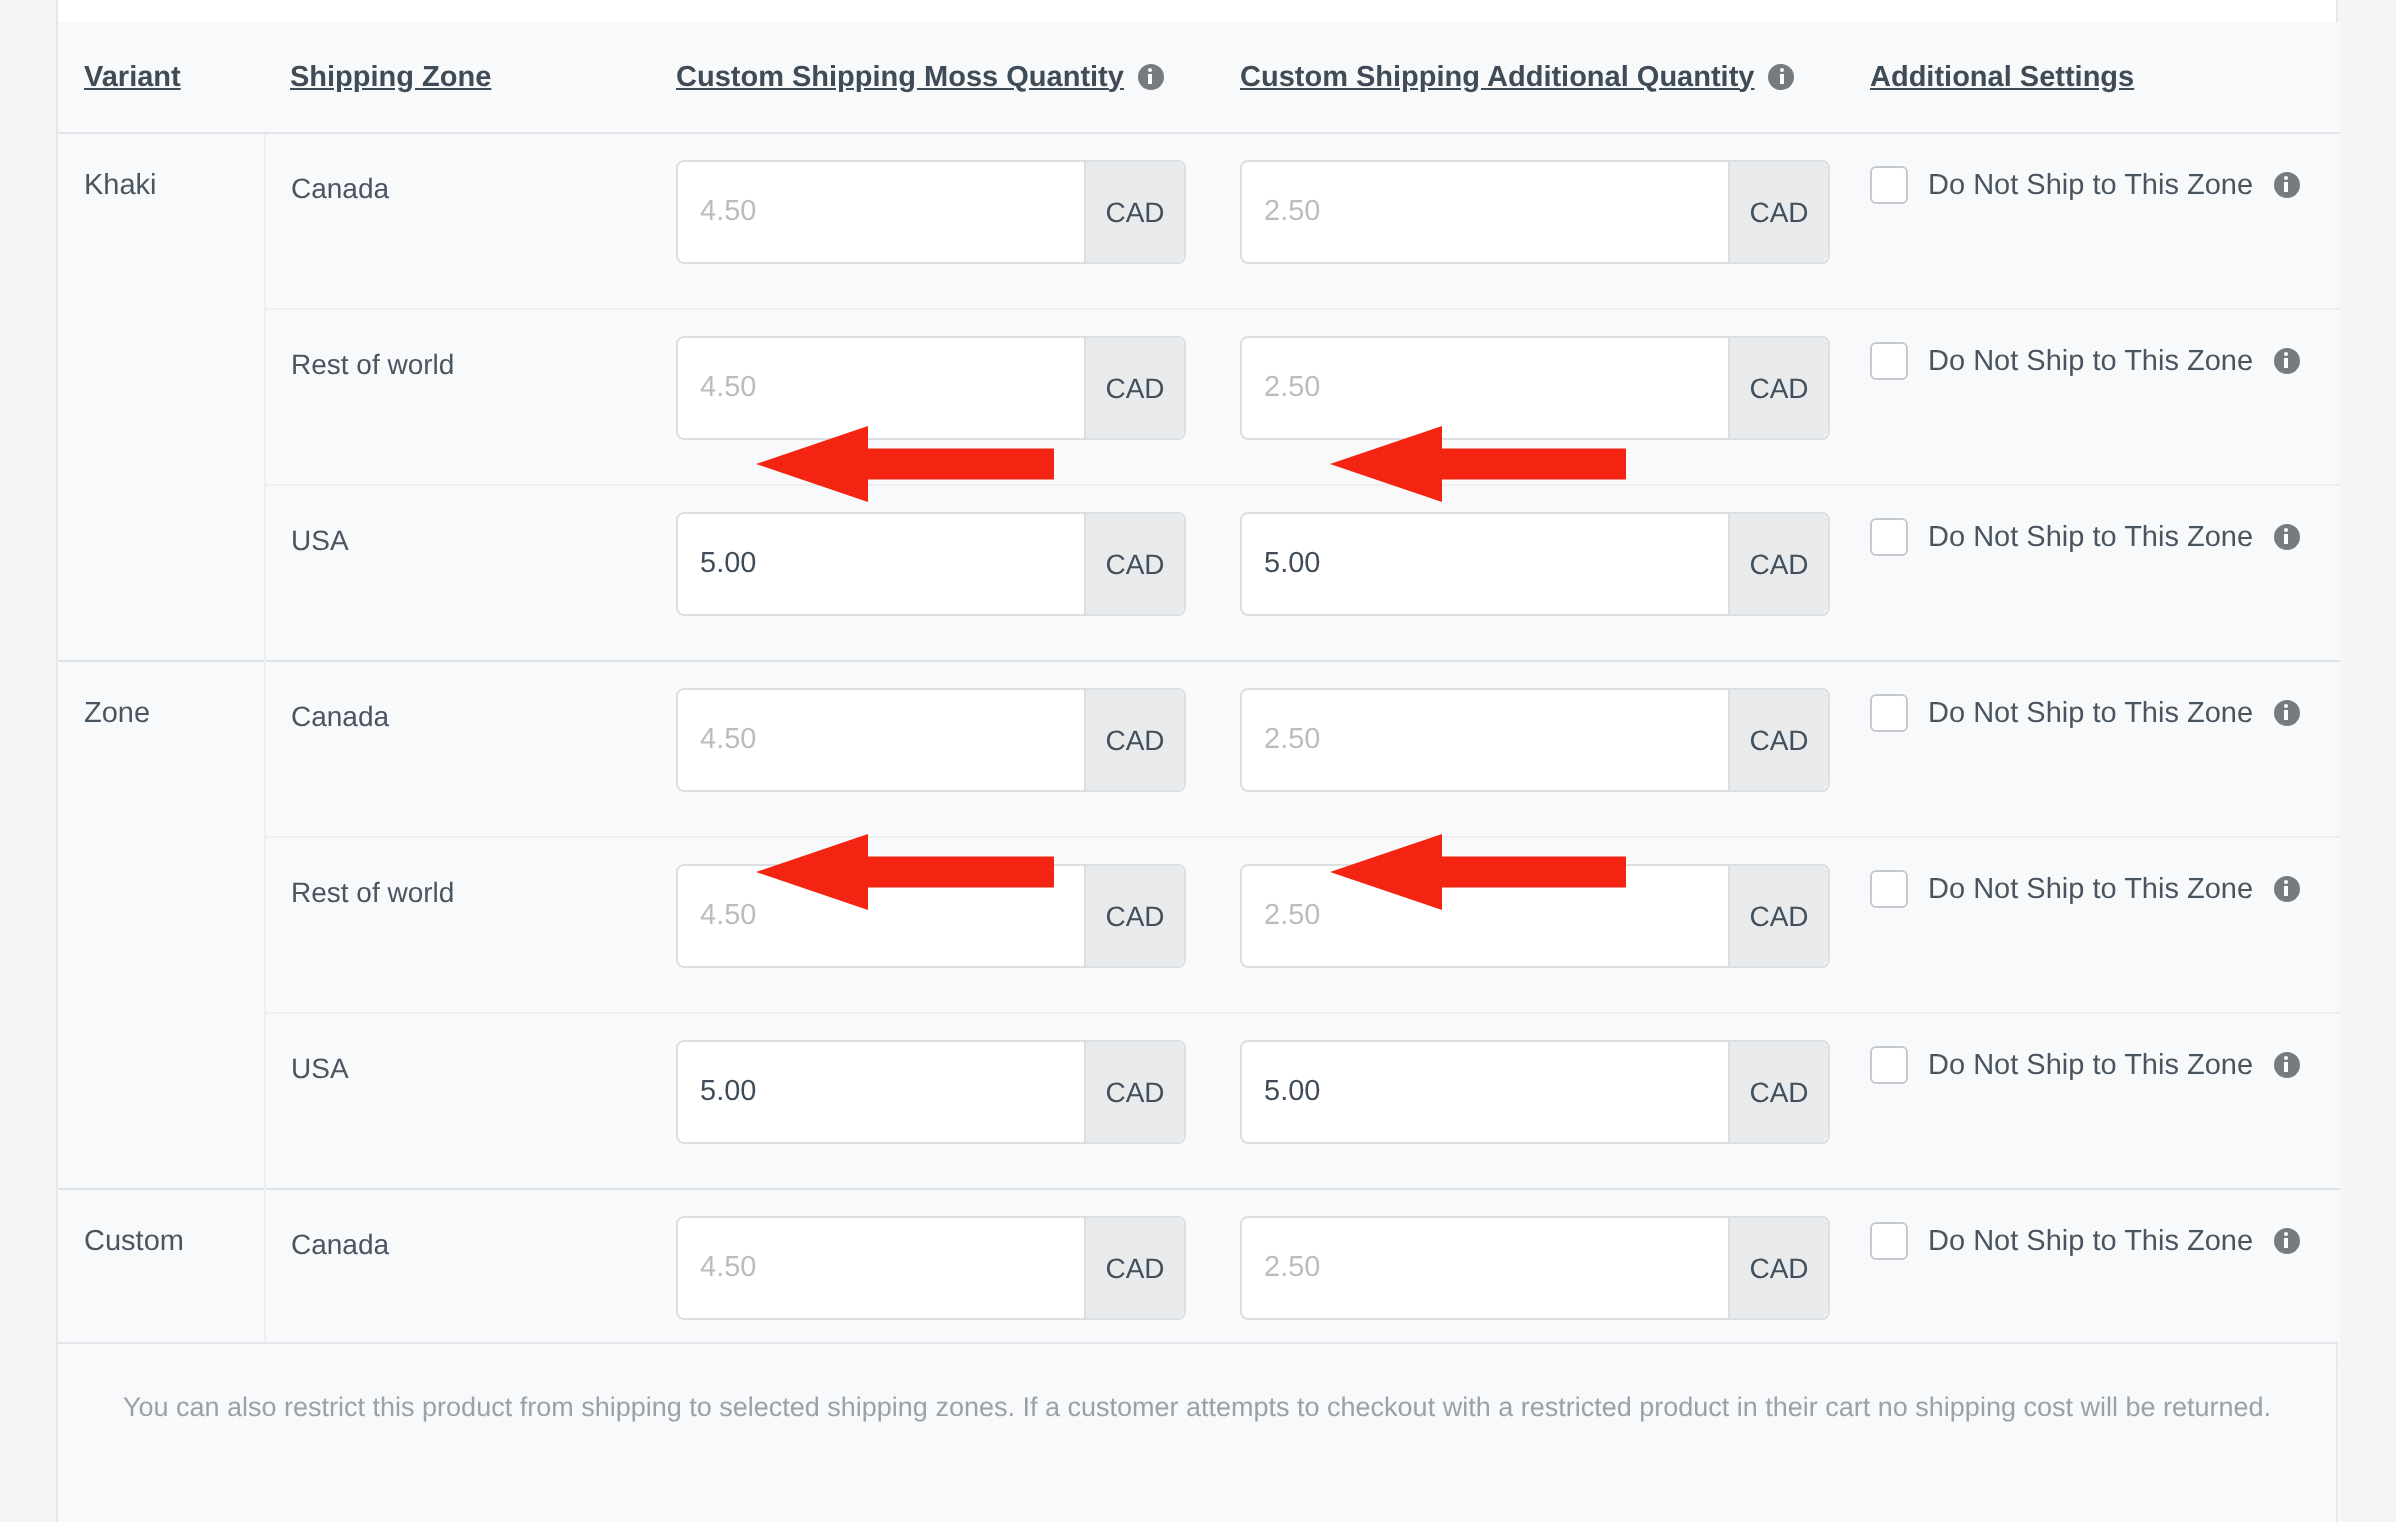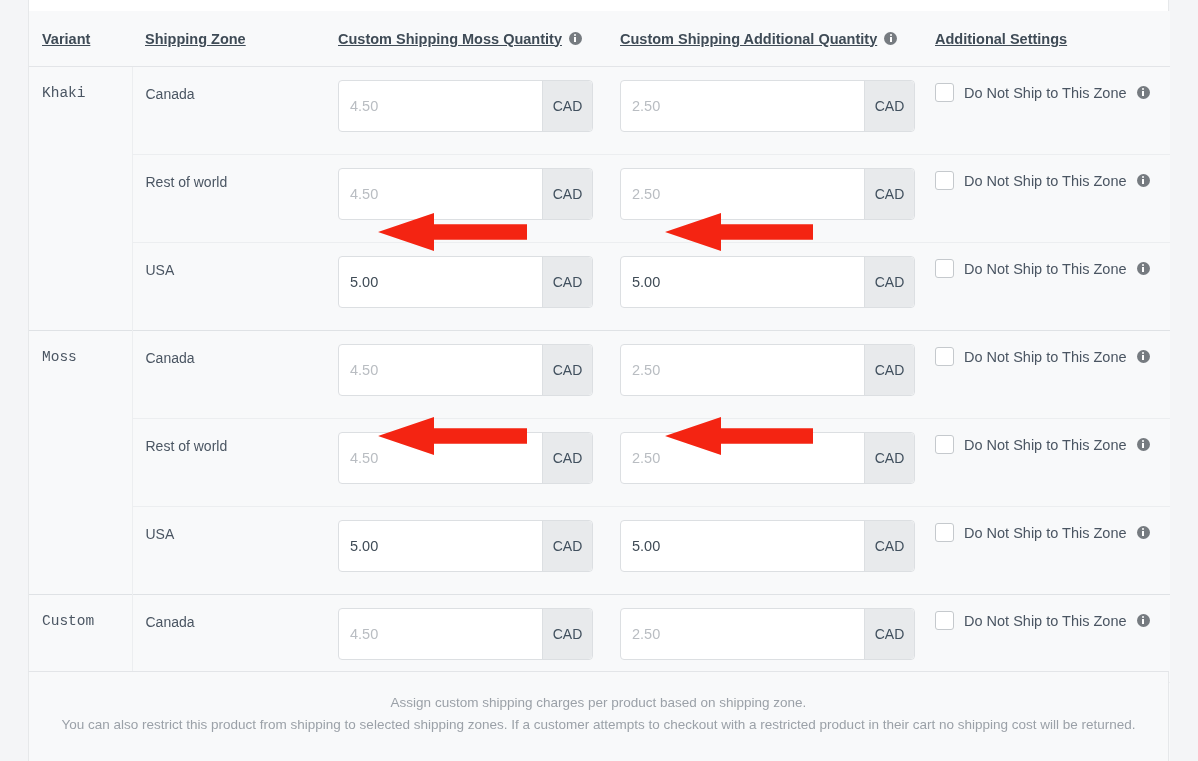--- a/index.html
+++ b/index.html
@@ -117,21 +117,20 @@
     color: #4a5562;
   }
   tr.zone-row td { height: 68px; }
 
   td.variant-cell {
     padding-left: 13px;
     padding-top: 18px;
     font-size: 14.5px;
     color: #4a5562;
     border-right: 1px solid #eceef0;
-    font-family: Liberation Mono, monospace;
   }
   td.zone-cell {
     padding-left: 13px;
     padding-top: 19px;
     font-size: 14px;
     color: #4a5562;
   }
   tr.subrow td.zone-cell,
   tr.subrow td.first-cell,
   tr.subrow td.addl-cell,
@@ -350,21 +349,21 @@
             </td>
             <td class="settings-cell">
               <label class="chk-wrap">
                 <span class="chk-box"></span>
                 <span class="chk-label">Do Not Ship to This Zone</span>
                 <span class="info-icon"></span>
               </label>
             </td>
           </tr>
           <tr class="zone-row group-start">
-            <td class="variant-cell"><span>Moss</span></td>
+            <td class="variant-cell"><span>Zone</span></td>
             <td class="zone-cell"><span>Canada</span></td>
             <td class="first-cell">
               <div class="input-group">
                 <input class="field" type="text" value="" placeholder="4.50" style="">
                 <span class="addon">CAD</span>
               </div>
             </td>
             <td class="addl-cell">
               <div class="input-group wide">
                 <input class="field" type="text" value="" placeholder="2.50" style="">
@@ -469,21 +468,20 @@
                 <span class="chk-label">Do Not Ship to This Zone</span>
                 <span class="info-icon"></span>
               </label>
             </td>
           </tr>
         </tbody>
     </table>
   </div>
 
   <div class="footer">
-    <p class="l1">Assign custom shipping charges per product based on shipping zone.</p>
     <p class="l2">You can also restrict this product from shipping to selected shipping zones. If a customer attempts to checkout with a restricted product in their cart no shipping cost will be returned.</p>
   </div>
 
   <div id="arrow-layer">
       <div class="arrow" style="left: 378px; top: 213px; width: 149px; height: 38px;"><svg width="149" height="38" viewBox="0 0 149 38">
           <polygon points="0.0,19.0 56.0,0.0 56.0,11.3 149.0,11.3 149.0,26.8 56.0,26.8 56.0,38.0" fill="#f42412"></polygon>
         </svg></div>
       <div class="arrow" style="left: 665px; top: 213px; width: 148px; height: 38px;"><svg width="148" height="38" viewBox="0 0 148 38">
           <polygon points="0.0,19.0 56.0,0.0 56.0,11.3 148.0,11.3 148.0,26.8 56.0,26.8 56.0,38.0" fill="#f42412"></polygon>
         </svg></div>

